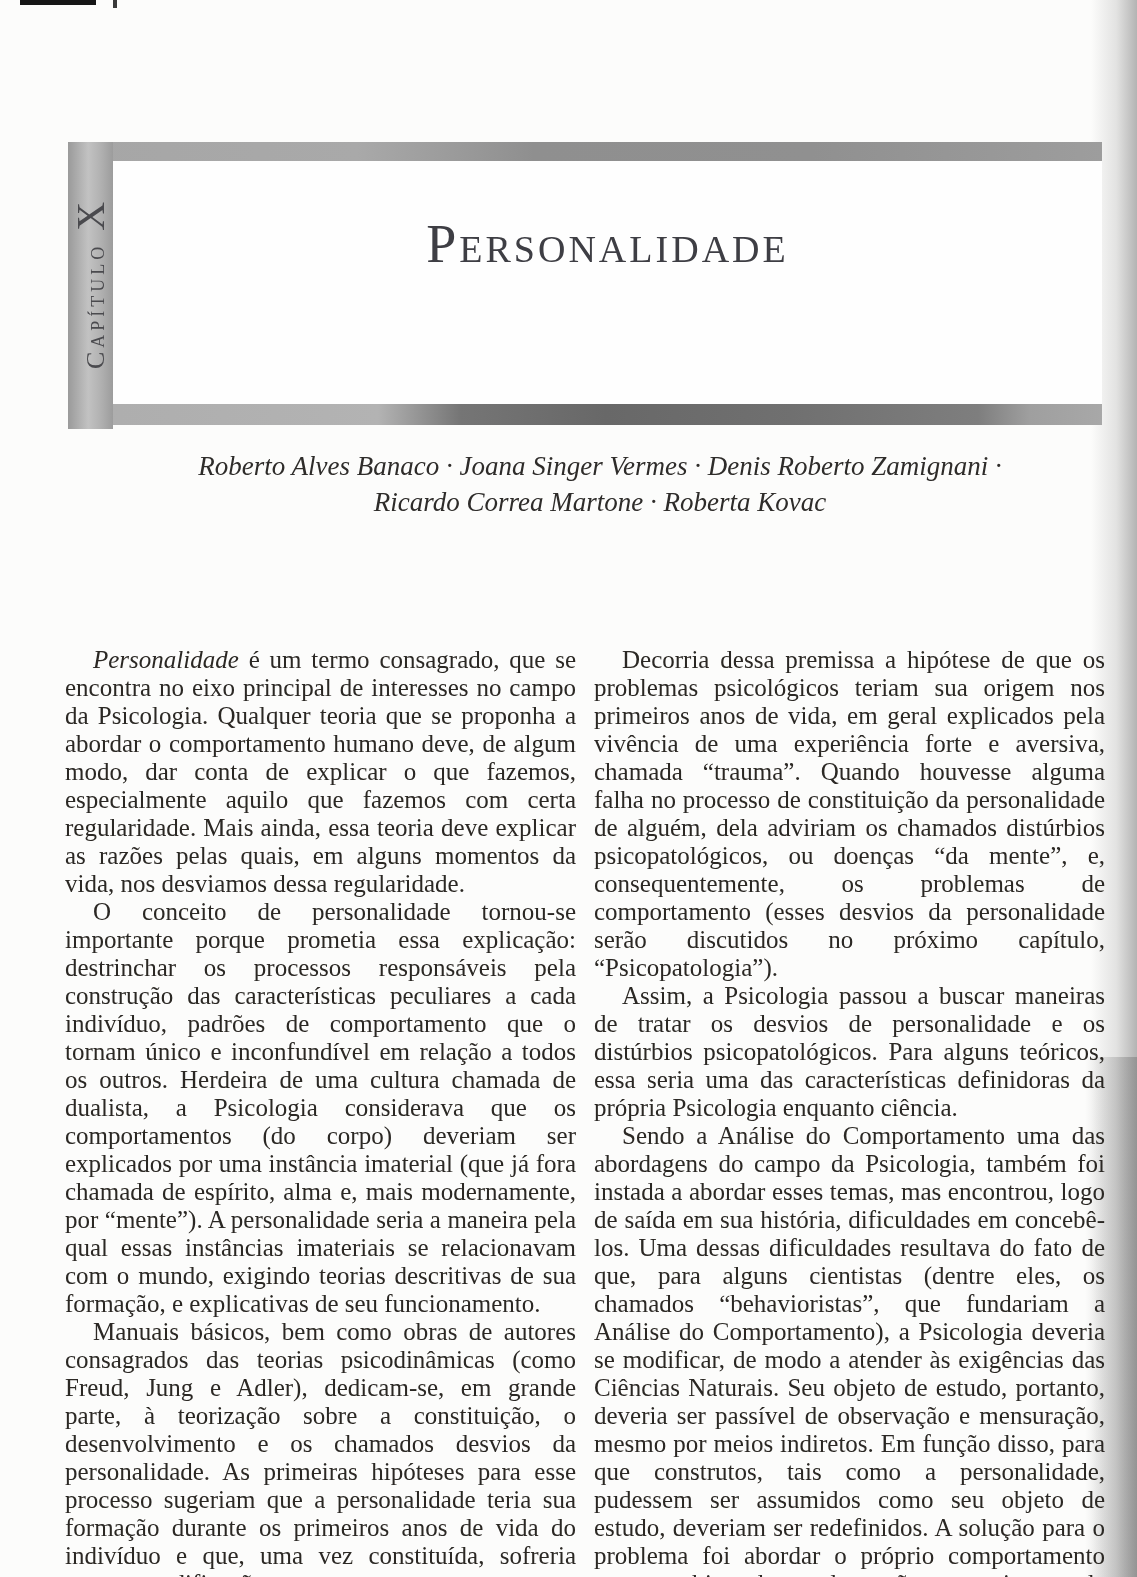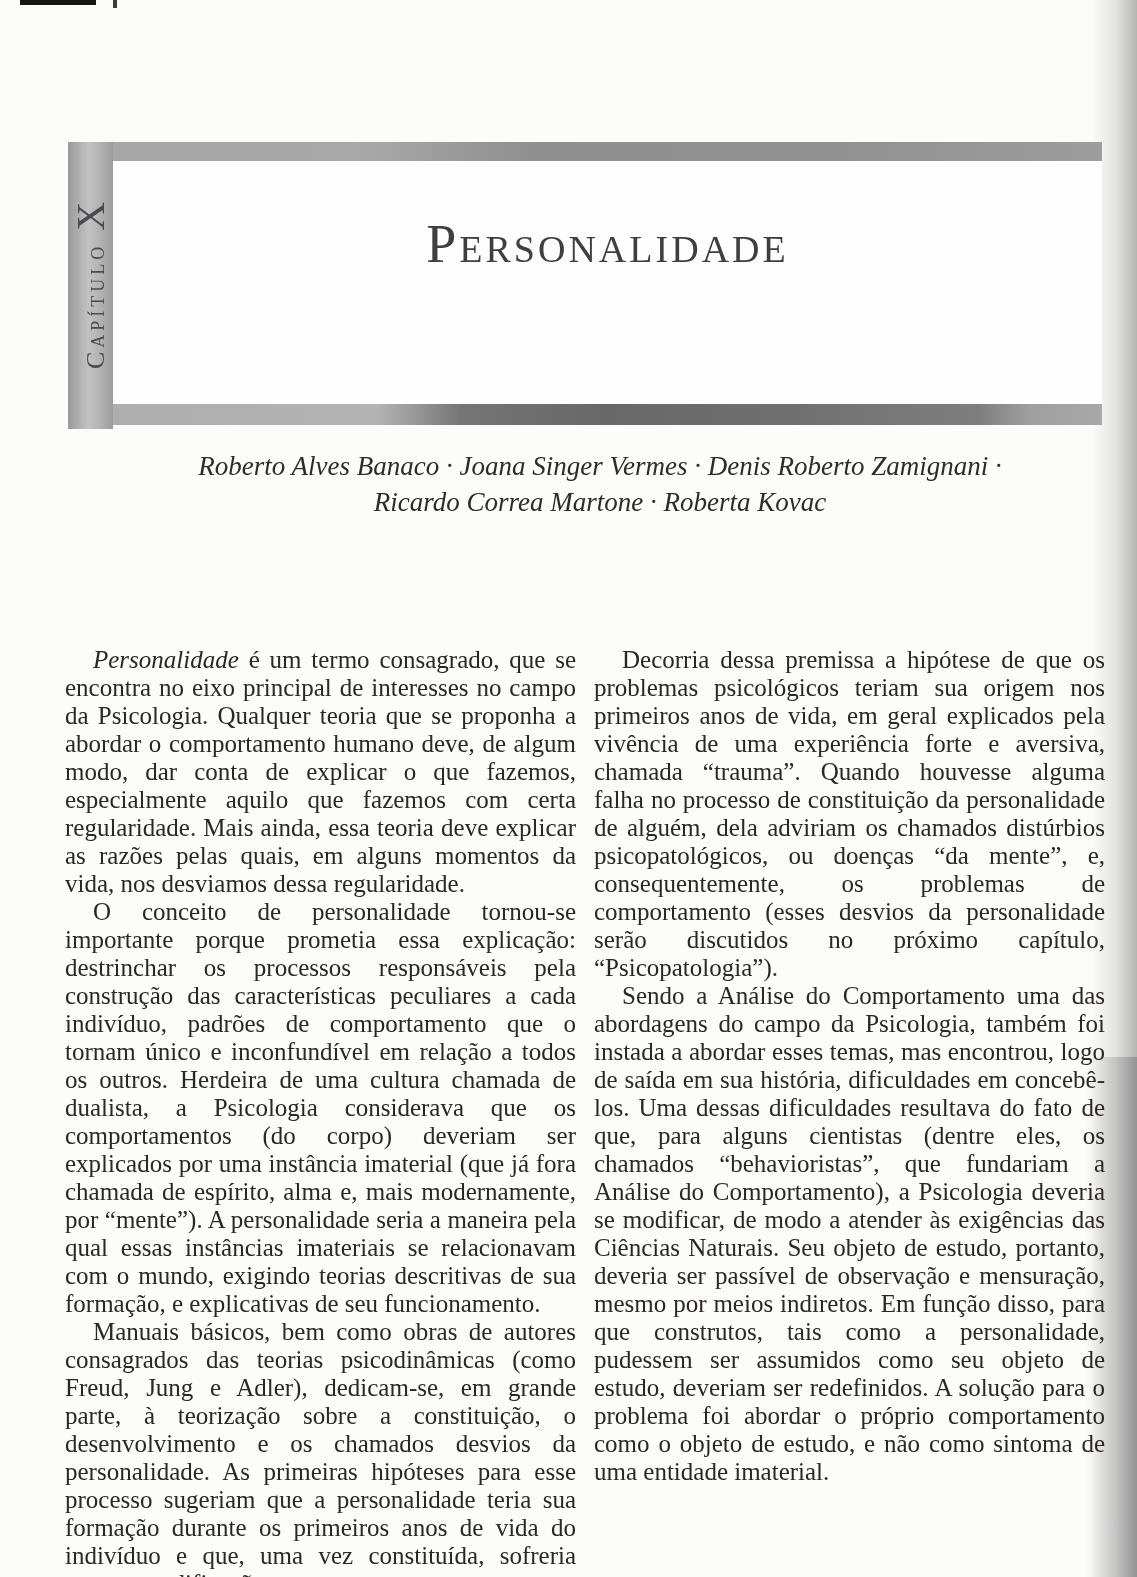--- a/index.html
+++ b/index.html
@@ -113,15 +113,16 @@
 </div>
 
 <main class="columns">
   <div class="col">
     <p><span class="lead-italic">Personalidade</span><span> é um termo consagrado, que se encontra no eixo principal de interesses no campo da Psicologia. Qualquer teoria que se proponha a abordar o comportamento humano deve, de algum modo, dar conta de explicar o que fazemos, especialmente aquilo que fazemos com certa regularidade. Mais ainda, essa teoria deve explicar as razões pelas quais, em alguns momentos da vida, nos desviamos dessa regularidade.</span></p>
     <p>O conceito de personalidade tornou-se importante porque prometia essa explicação: destrinchar os processos responsáveis pela construção das características peculiares a cada indivíduo, padrões de comportamento que o tornam único e inconfundível em relação a todos os outros. Herdeira de uma cultura chamada de dualista, a Psicologia considerava que os comportamentos (do corpo) deveriam ser explicados por uma instância imaterial (que já fora chamada de espírito, alma e, mais modernamente, por “mente”). A personalidade seria a maneira pela qual essas instâncias imateriais se relacionavam com o mundo, exigindo teorias descritivas de sua formação, e explicativas de seu funcionamento.</p>
     <p>Manuais básicos, bem como obras de autores consagrados das teorias psicodinâmicas (como Freud, Jung e Adler), dedicam-se, em grande parte, à teorização sobre a constituição, o desenvolvimento e os chamados desvios da personalidade. As primeiras hipóteses para esse processo sugeriam que a personalidade teria sua formação durante os primeiros anos de vida do indivíduo e que, uma vez constituída, sofreria poucas modificações.</p>
   </div>
   <div class="col">
     <p>Decorria dessa premissa a hipótese de que os problemas psicológicos teriam sua origem nos primeiros anos de vida, em geral explicados pela vivência de uma experiência forte e aversiva, chamada “trauma”. Quando houvesse alguma falha no processo de constituição da personalidade de alguém, dela adviriam os chamados distúrbios psicopatológicos, ou doenças “da mente”, e, consequentemente, os problemas de comportamento (esses desvios da personalidade serão discutidos no próximo capítulo, “Psicopatologia”).</p>
+    <p>Assim, a Psicologia passou a buscar maneiras de tratar os desvios de personalidade e os distúrbios psicopatológicos. Para alguns teóricos, essa seria uma das características definidoras da própria Psicologia enquanto ciência.</p>
     <p>Sendo a Análise do Comportamento uma das abordagens do campo da Psicologia, também foi instada a abordar esses temas, mas encontrou, logo de saída em sua história, dificuldades em concebê-los. Uma dessas dificuldades resultava do fato de que, para alguns cientistas (dentre eles, os chamados “behavioristas”, que fundariam a Análise do Comportamento), a Psicologia deveria se modificar, de modo a atender às exigências das Ciências Naturais. Seu objeto de estudo, portanto, deveria ser passível de observação e mensuração, mesmo por meios indiretos. Em função disso, para que construtos, tais como a personalidade, pudessem ser assumidos como seu objeto de estudo, deveriam ser redefinidos. A solução para o problema foi abordar o próprio comportamento como o objeto de estudo, e não como sintoma de uma entidade imaterial.</p>
   </div>
 </main>
 
 </body></html>

